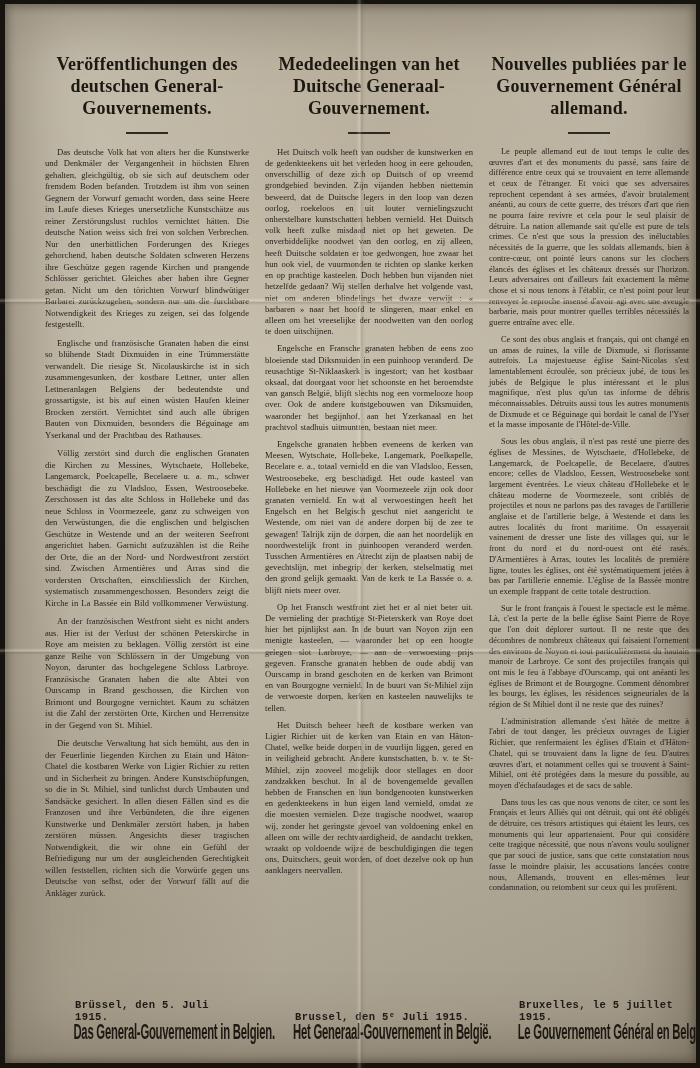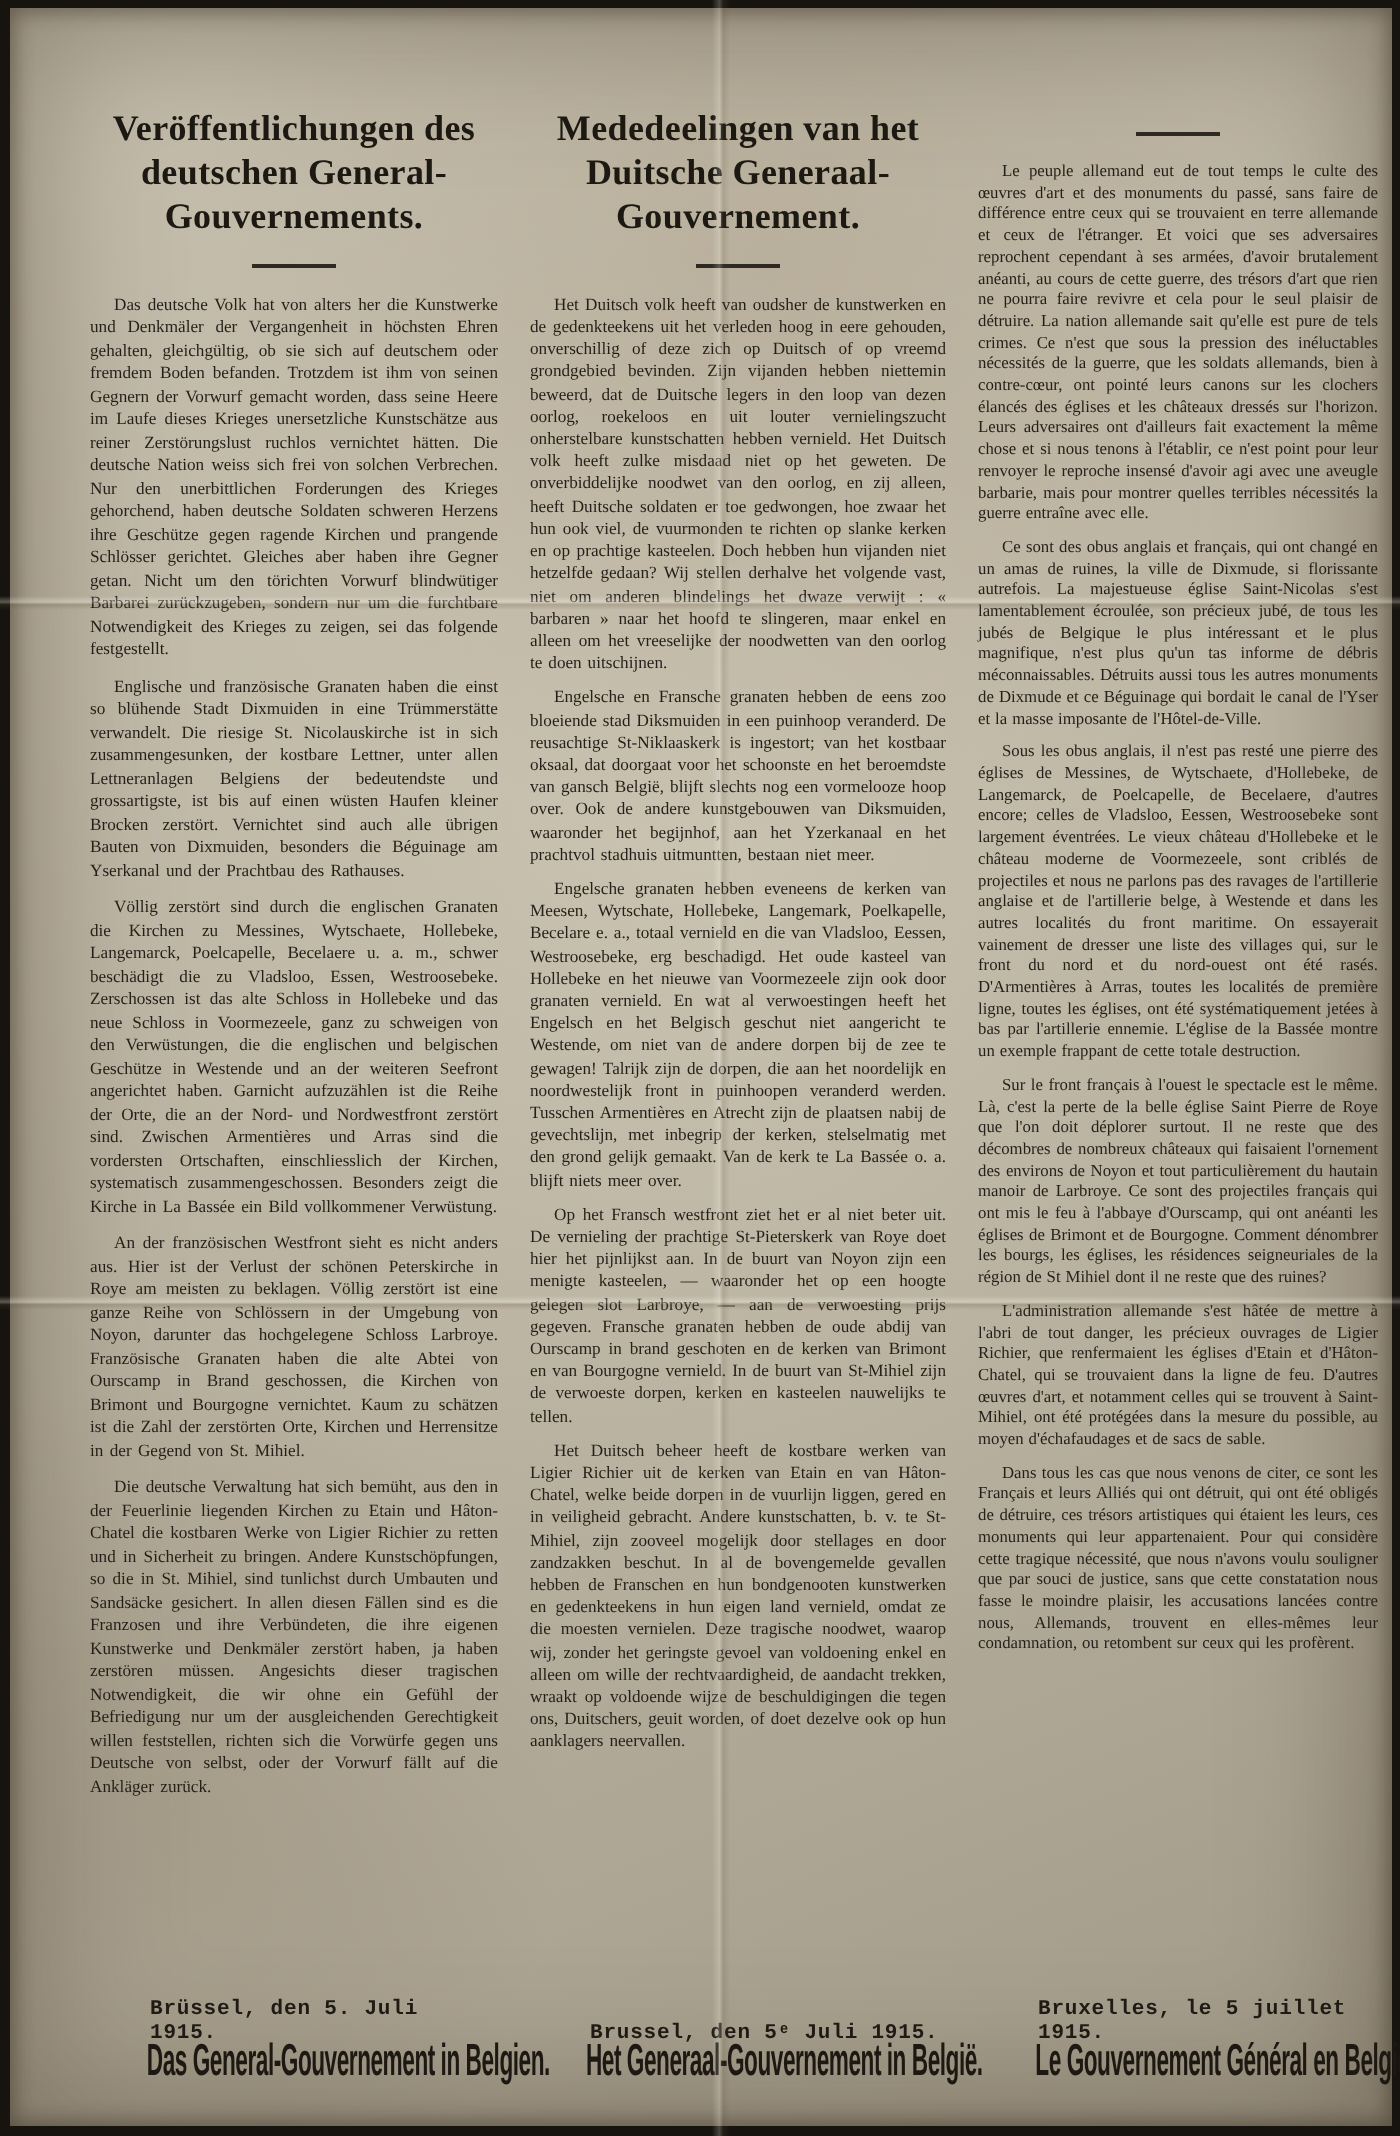--- a/index.html
+++ b/index.html
@@ -139,20 +139,21 @@
         <div class="dateline">Brussel, den 5ᵉ Juli 1915.</div>
         <div class="imprint">
           <span>Het Generaal-Gouvernement in België.</span>
         </div>
       </div>
     </section>
 
     <div class="vrule"></div>
 
     <section class="col col-fr">
+      <h1 class="col-title">Nouvelles publiées par le Gouvernement Général allemand.</h1>
       <div class="title-rule"></div>
       <div class="body-text">
         <p>Le peuple allemand eut de tout temps le culte des œuvres d'art et des monuments du passé, sans faire de différence entre ceux qui se trouvaient en terre allemande et ceux de l'étranger. Et voici que ses adversaires reprochent cependant à ses armées, d'avoir brutalement anéanti, au cours de cette guerre, des trésors d'art que rien ne pourra faire revivre et cela pour le seul plaisir de détruire. La nation allemande sait qu'elle est pure de tels crimes. Ce n'est que sous la pression des inéluctables nécessités de la guerre, que les soldats allemands, bien à contre-cœur, ont pointé leurs canons sur les clochers élancés des églises et les châteaux dressés sur l'horizon. Leurs adversaires ont d'ailleurs fait exactement la même chose et si nous tenons à l'établir, ce n'est point pour leur renvoyer le reproche insensé d'avoir agi avec une aveugle barbarie, mais pour montrer quelles terribles nécessités la guerre entraîne avec elle.</p>
         <p>Ce sont des obus anglais et français, qui ont changé en un amas de ruines, la ville de Dixmude, si florissante autrefois. La majestueuse église Saint-Nicolas s'est lamentablement écroulée, son précieux jubé, de tous les jubés de Belgique le plus intéressant et le plus magnifique, n'est plus qu'un tas informe de débris méconnaissables. Détruits aussi tous les autres monuments de Dixmude et ce Béguinage qui bordait le canal de l'Yser et la masse imposante de l'Hôtel-de-Ville.</p>
         <p>Sous les obus anglais, il n'est pas resté une pierre des églises de Messines, de Wytschaete, d'Hollebeke, de Langemarck, de Poelcapelle, de Becelaere, d'autres encore; celles de Vladsloo, Eessen, Westroosebeke sont largement éventrées. Le vieux château d'Hollebeke et le château moderne de Voormezeele, sont criblés de projectiles et nous ne parlons pas des ravages de l'artillerie anglaise et de l'artillerie belge, à Westende et dans les autres localités du front maritime. On essayerait vainement de dresser une liste des villages qui, sur le front du nord et du nord-ouest ont été rasés. D'Armentières à Arras, toutes les localités de première ligne, toutes les églises, ont été systématiquement jetées à bas par l'artillerie ennemie. L'église de la Bassée montre un exemple frappant de cette totale destruction.</p>
         <p>Sur le front français à l'ouest le spectacle est le même. Là, c'est la perte de la belle église Saint Pierre de Roye que l'on doit déplorer surtout. Il ne reste que des décombres de nombreux châteaux qui faisaient l'ornement des environs de Noyon et tout particulièrement du hautain manoir de Larbroye. Ce sont des projectiles français qui ont mis le feu à l'abbaye d'Ourscamp, qui ont anéanti les églises de Brimont et de Bourgogne. Comment dénombrer les bourgs, les églises, les résidences seigneuriales de la région de St Mihiel dont il ne reste que des ruines?</p>
         <p>L'administration allemande s'est hâtée de mettre à l'abri de tout danger, les précieux ouvrages de Ligier Richier, que renfermaient les églises d'Etain et d'Hâton-Chatel, qui se trouvaient dans la ligne de feu. D'autres œuvres d'art, et notamment celles qui se trouvent à Saint-Mihiel, ont été protégées dans la mesure du possible, au moyen d'échafaudages et de sacs de sable.</p>
         <p>Dans tous les cas que nous venons de citer, ce sont les Français et leurs Alliés qui ont détruit, qui ont été obligés de détruire, ces trésors artistiques qui étaient les leurs, ces monuments qui leur appartenaient. Pour qui considère cette tragique nécessité, que nous n'avons voulu souligner que par souci de justice, sans que cette constatation nous fasse le moindre plaisir, les accusations lancées contre nous, Allemands, trouvent en elles-mêmes leur condamnation, ou retombent sur ceux qui les profèrent.</p>
       </div>
       <div class="col-bottom">

